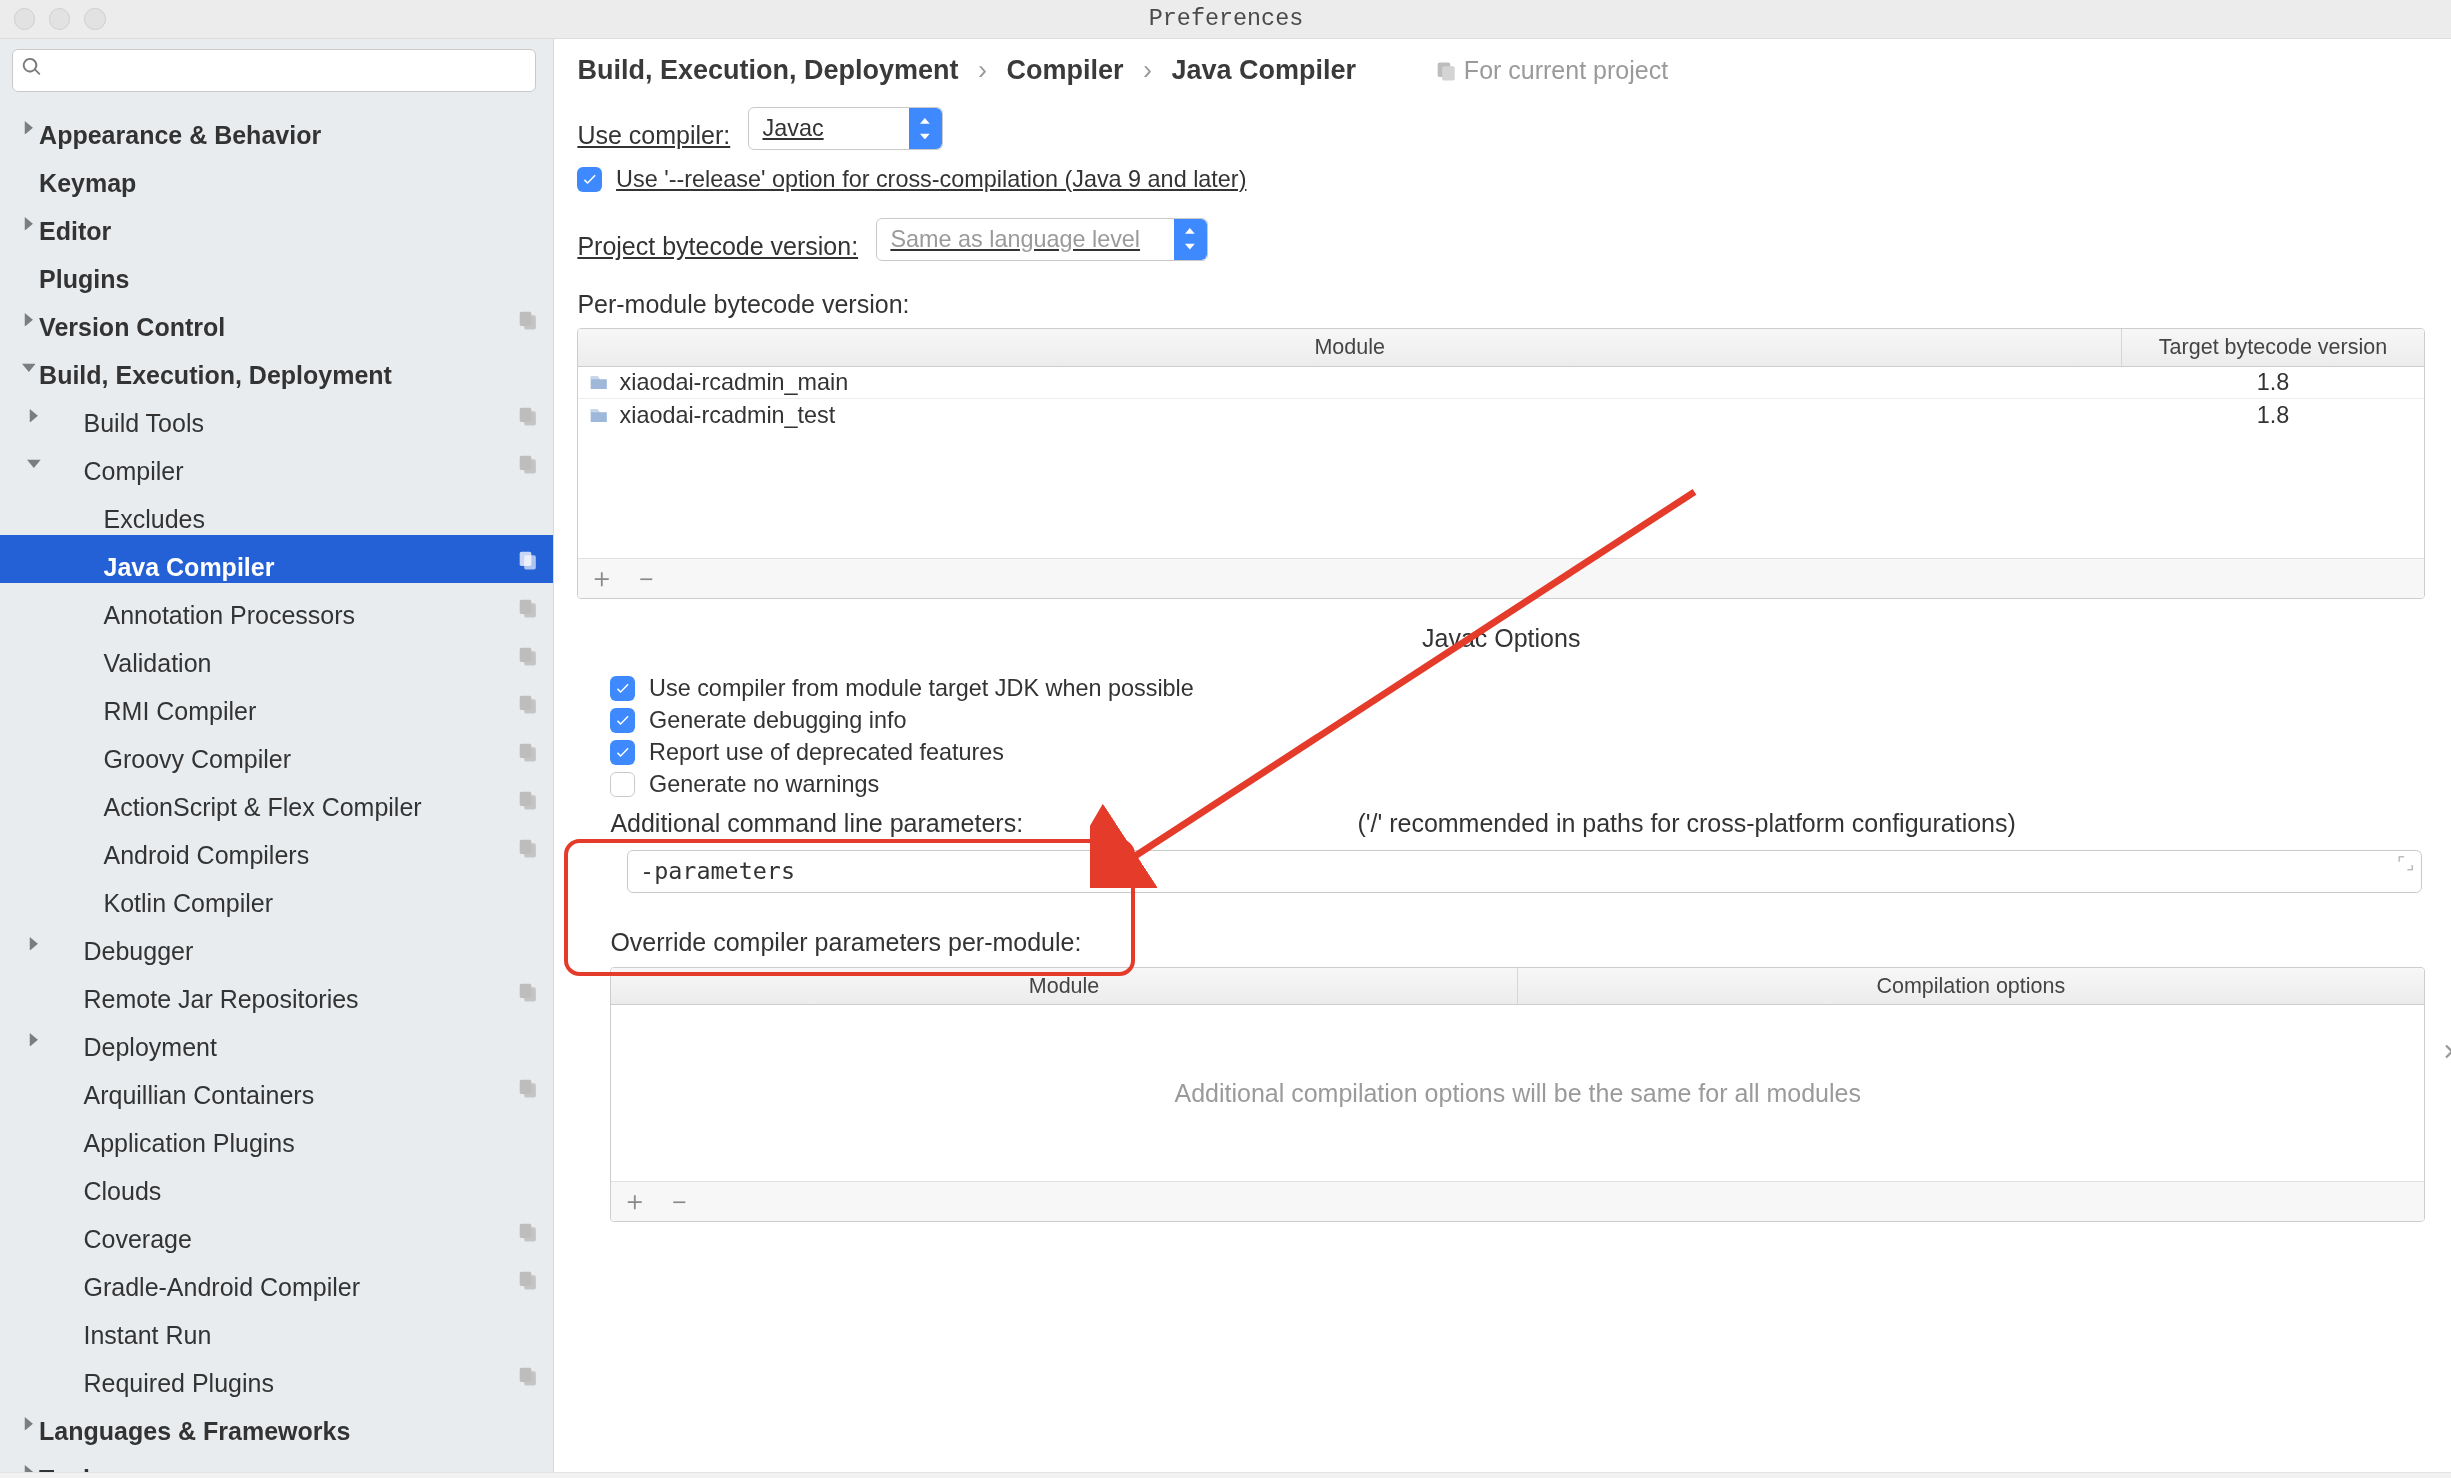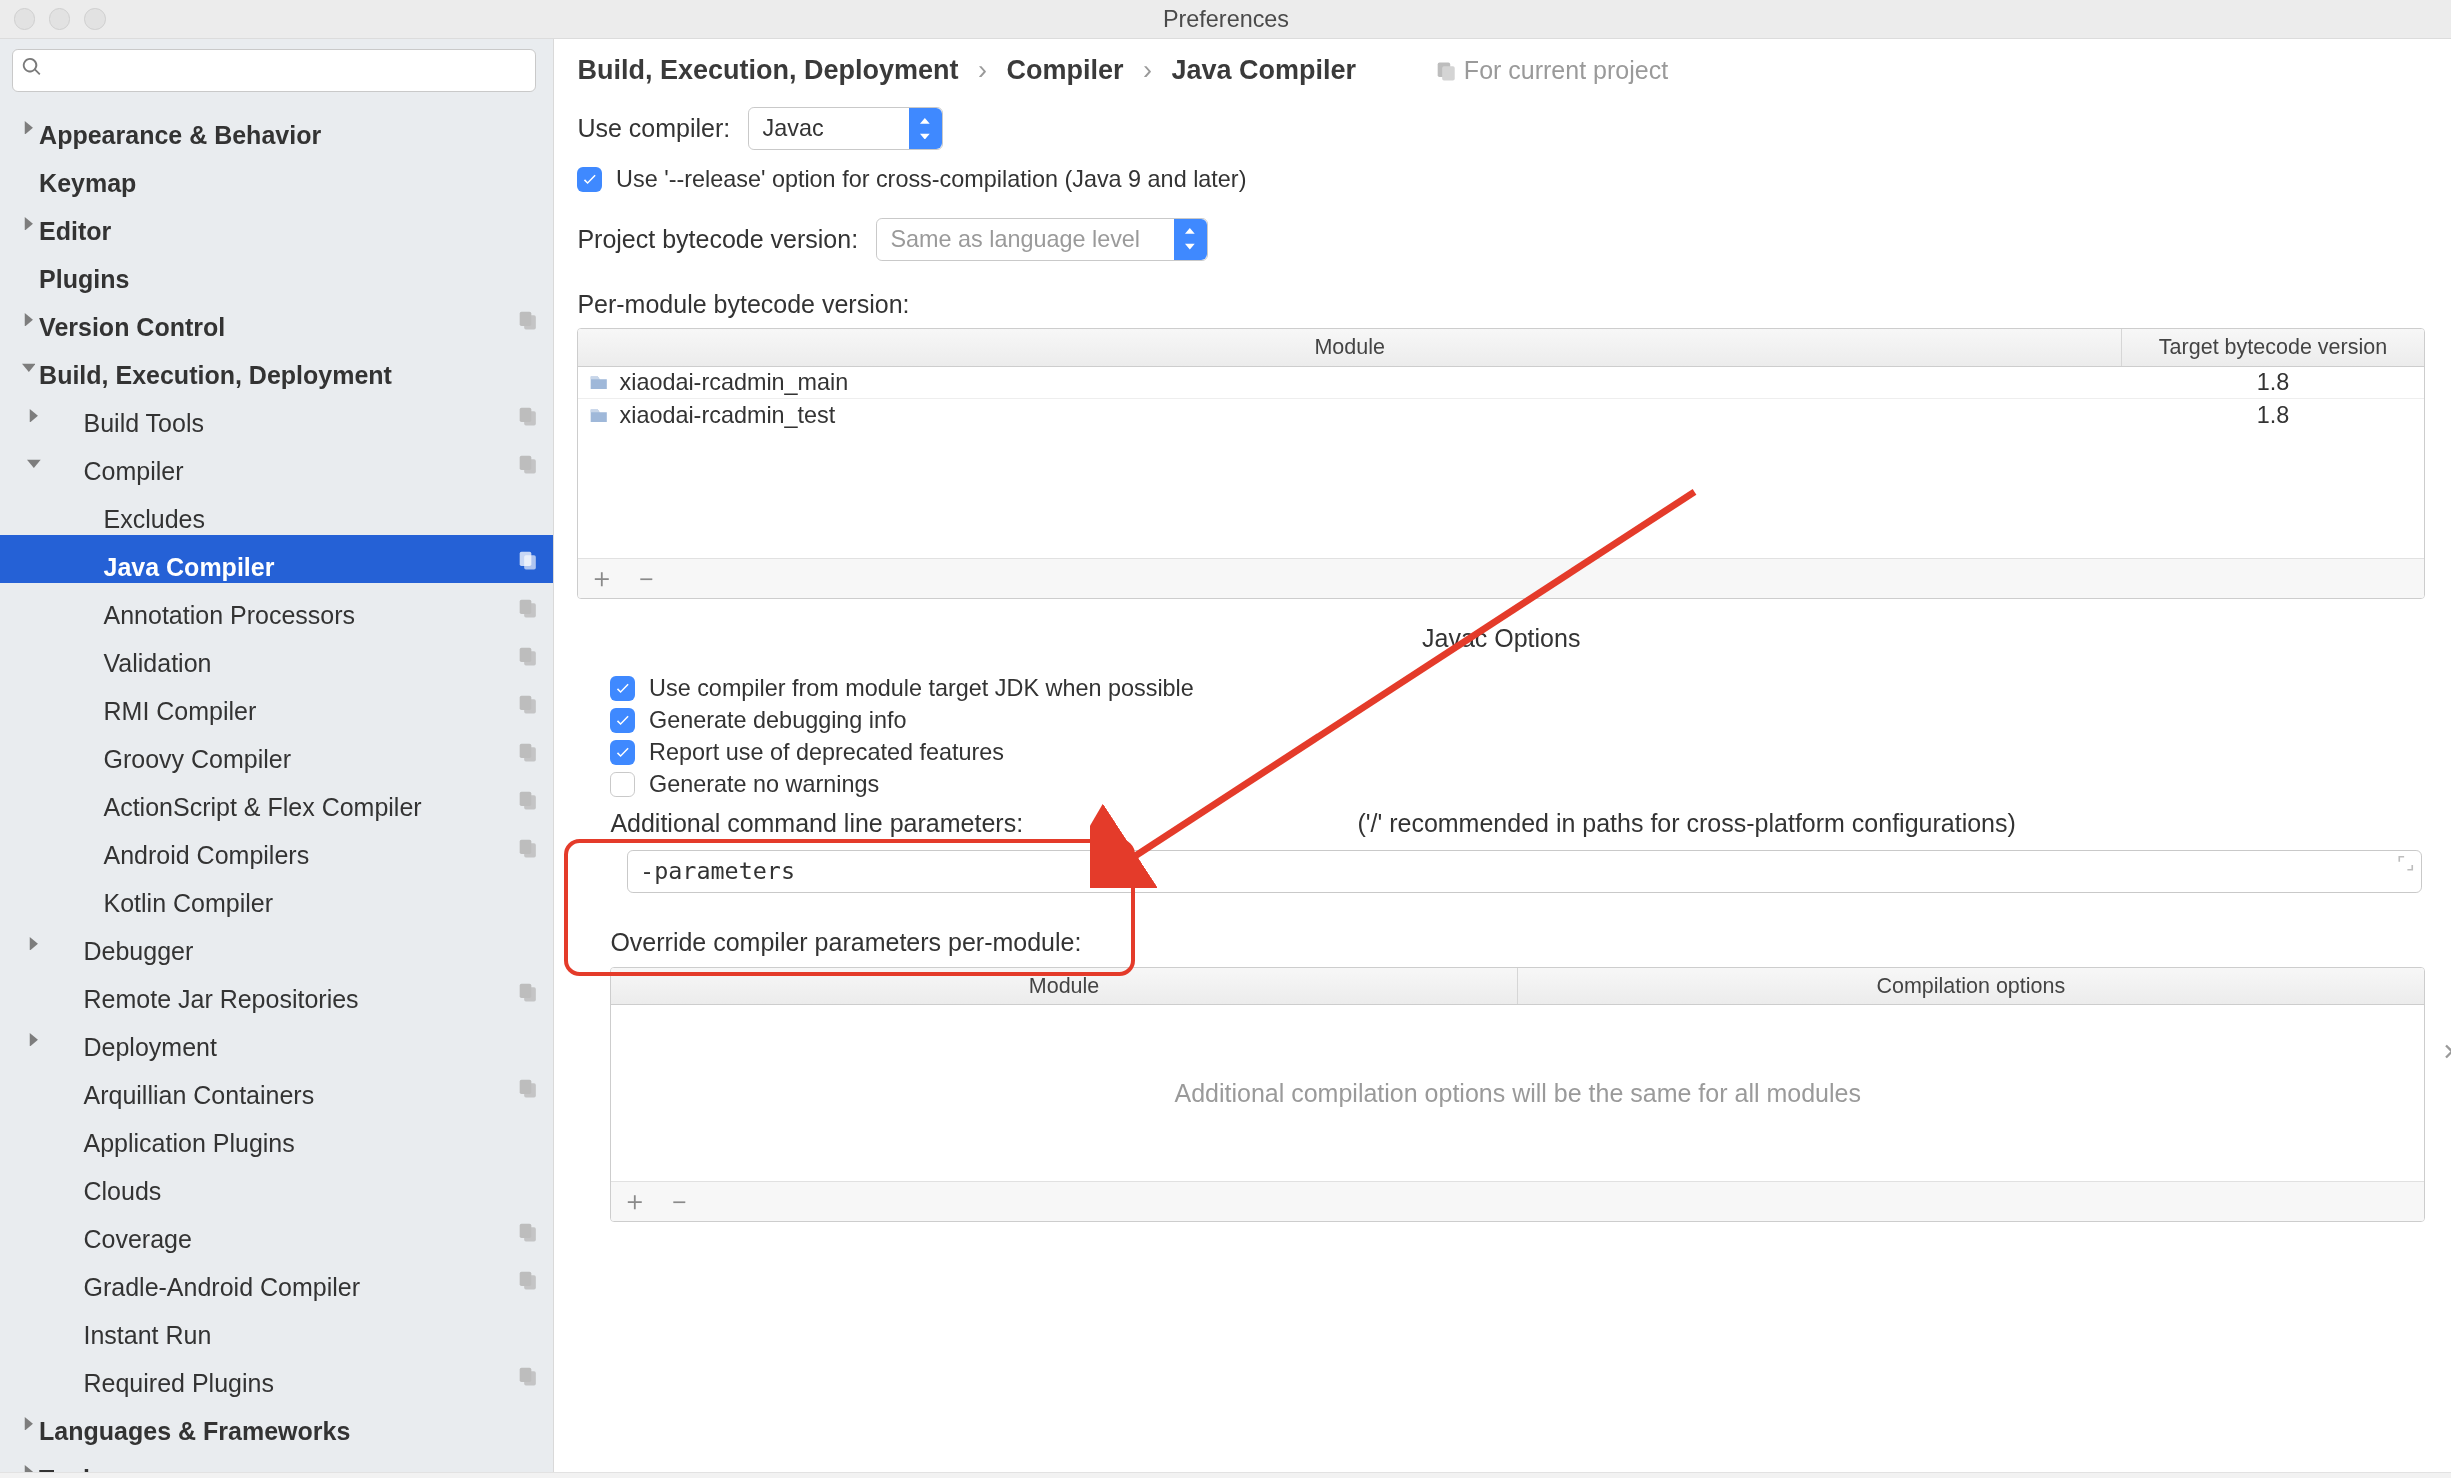--- a/index.html
+++ b/index.html
@@ -1,18 +1,18 @@
 <!DOCTYPE html>
 <html><head>
 <meta charset="utf-8">
 <style>
 * { box-sizing: border-box; margin: 0; padding: 0; }
 html, body { width: 2452px; height: 1478px; font-family: -apple-system, "Helvetica Neue", Arial, sans-serif; font-size: 23.4px; color: #333; background: #f0f0f0; overflow: hidden; }
 .window { width: 2452px; height: 1478px; background: #fff; }
-.titlebar { position: relative; height: 39px; background: #ececec; border-bottom: 1px solid #dcdcdc; display: flex; align-items: center; }
+.titlebar { position: relative; height: 39px; background: #ececec; border-bottom: 1px solid #dcdcdc; display: flex; align-items: center; font-family: Liberation Mono, monospace; }
 .traffic { display: flex; gap: 13.7px; padding-left: 13.7px; }
 .tl-dot { width: 21.5px; height: 21.5px; border-radius: 50%; background: #e2e2e2; border: 1px solid #cfcfcf; }
 .titlebar .title { position: absolute; left: 0; right: 0; text-align: center; font-size: 23.4px; color: #4a4a4a; }
 .body { display: flex; width: 100%; height: calc(1478px - 39px - 5.9px); }
 .bottom-strip { height: 5.9px; background: #f2f2f2; border-top: 1px solid #e2e2e2; }
 
 
 .sidebar { width: 554px; background: #e9ecef; border-right: 1px solid #d9d9d9; display: flex; flex-direction: column; }
 .search-wrap { padding: 9.8px 11.7px 7.8px 11.7px; }
 .search-field { position: relative; }
@@ -35,21 +35,21 @@
 .d2 { padding-left: 82px; }
 
 
 .main { flex: 1; padding: 15.6px 27px 19.5px 23.4px; overflow: auto; position: relative; }
 .breadcrumb { display: flex; align-items: center; gap: 19.5px; font-size: 27px; color: #3a3a3a; }
 .breadcrumb .crumb { font-weight: 700; }
 .breadcrumb .sep { color: #9a9a9a; }
 .for-wrap { display: inline-flex; align-items: center; gap: 7.8px; margin-left: 59px; color: #9a9a9a; font-size: 25px; }
 .for-wrap .pill-inline { display: inline-flex; }
 
-.row { display: flex; align-items: center; gap: 17.6px; margin-top: 21.5px; }
+.row { display: flex; align-items: flex-end; gap: 17.6px; margin-top: 21.5px; text-decoration: underline; }
 .row .lbl { font-size: 25px; color: #333; }
 .select { position: relative; background: #fff; border: 1px solid #c9c9c9; border-radius: 5.9px; height: 43px; display: inline-flex; align-items: center; padding: 0 51px 0 13.7px; font-size: 23.4px; color: #333; min-width: 195px; }
 .select .caret { position: absolute; right: 0; top: 0; bottom: 0; width: 33px; background: #3f89ff; border-top-right-radius: 5.9px; border-bottom-right-radius: 5.9px; display: inline-flex; align-items: center; justify-content: center; }
 .select .caret svg { fill: #fff; }
 .select.placeholder { color: #9a9a9a; }
 
 .checkbox { display: inline-flex; align-items: center; gap: 13.7px; }
 .cb { width: 25px; height: 25px; border-radius: 5.9px; background: #3f89ff; display: inline-flex; align-items: center; justify-content: center; }
 .cb svg { fill: #fff; }
 .cb.off { background: #fff; border: 1.5px solid #c9c9c9; }

